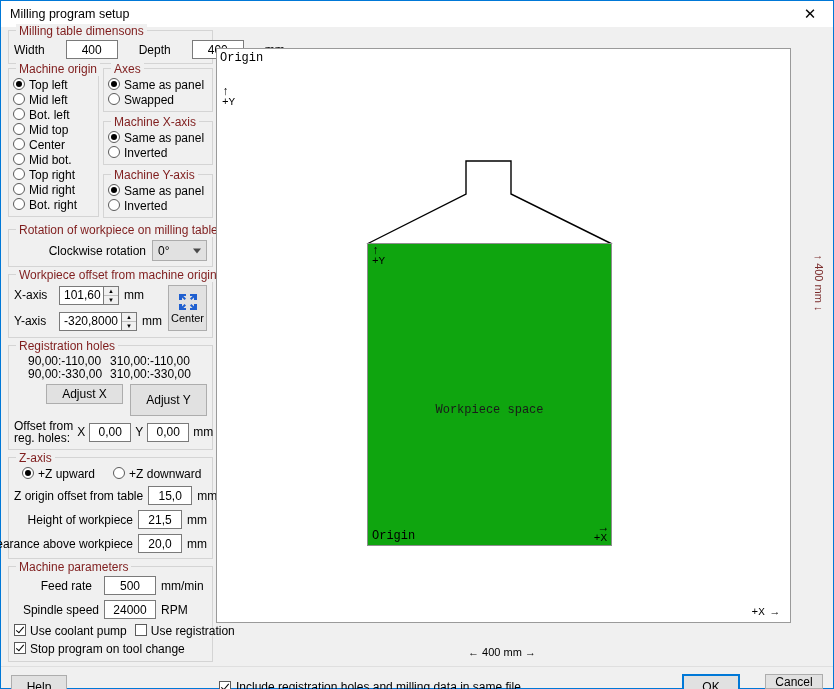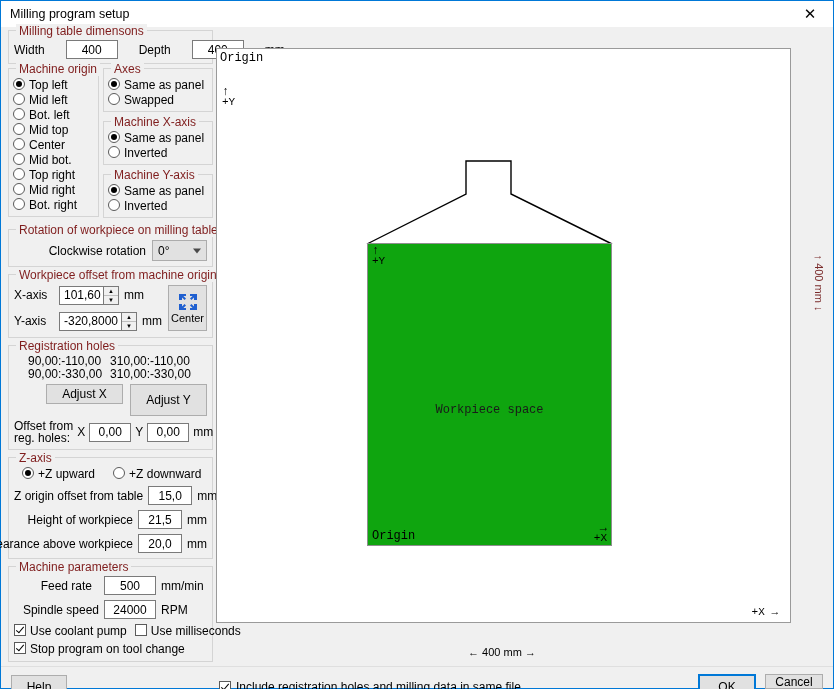--- a/index.html
+++ b/index.html
@@ -169,21 +169,21 @@
   }
   .footer .help{width:56px;height:23px;}
   .footer .mid{
     position:absolute;left:218px;
     display:flex;align-items:center;gap:5px;
   }
   .footer .right{
     margin-left:auto;display:flex;align-items:flex-start;gap:9px;
   }
   .footer .ok{width:58px;height:25px;}
-  .footer .cancel{width:58px;height:15px;}
+  .footer .cancel{width:58px;height:15px;margin-left:16px;}
 </style>
 </head>
 <body>
 
 <div class="window">
 
   <div class="titlebar">
     <span class="title-text">Milling program setup</span>
     <div class="close-btn">✕</div>
   </div>
@@ -407,21 +407,21 @@
           <input class="txt" style="width: 52px;" value="24000">
           <span class="lbl" style="width:46px;">RPM</span>
         </div>
         <div style="display:flex;gap:8px;margin-top:5px;">
           <div class="opt">
               <span class="cbx on"></span>
               <span class="lbl">Use coolant pump</span>
             </div>
           <div class="opt">
               <span class="cbx"></span>
-              <span class="lbl">Use milliseconds</span>
+              <span class="lbl">Use registration</span>
             </div>
         </div>
         <div class="opt" style="margin-top:3px;">
             <span class="cbx on"></span>
             <span class="lbl">Stop program on tool change</span>
           </div>
       </div>
 
     </div>
 

